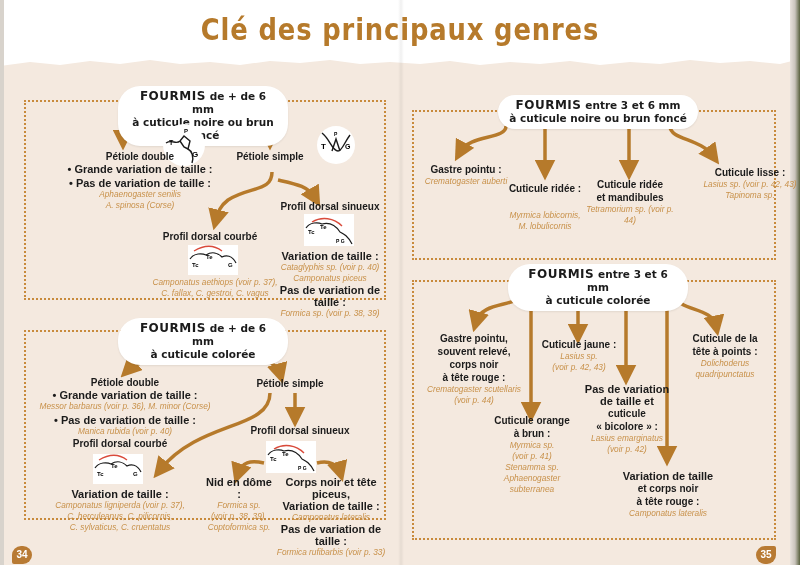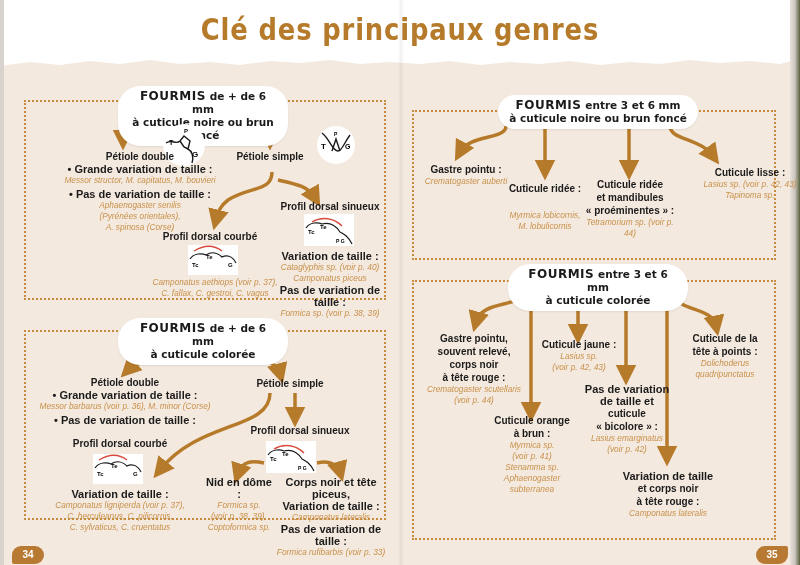--- a/index.html
+++ b/index.html
@@ -52,21 +52,21 @@
   .pill .sm { font-weight: bold; font-size: 10.5px; }
   .node {
     position: absolute; text-align: center;
     font-family: "Liberation Sans", sans-serif;
   }
   .h { font-weight: bold; font-size: 10px; color: #1b1b1b; line-height: 13px; }
   .hs { font-weight: bold; font-size: 11px; color: #1b1b1b; line-height: 12px; }
   .sp { font-style: italic; font-size: 8.3px; color: #c8914a; line-height: 11px; }
   .arrows { position: absolute; left: 0; top: 0; width: 800px; height: 565px; pointer-events: none; }
   .pageno {
-    position: absolute; width: 32px; height: 18px;
+    position: absolute; width: 20px; height: 18px;
     background: #b87a33; color: #fff; font-weight: bold; font-size: 10px;
     text-align: center; line-height: 18px;
   }
   .diag { position: absolute; }
 </style>
 </head>
 <body>
 
 <div class="page-top"></div>
 <svg class="torn" viewBox="0 0 800 30" preserveAspectRatio="none">
@@ -127,24 +127,22 @@
   <path d="M4,20 C10,16 14,22 18,18 L22,13 L28,18 L26,26 C30,28 32,34 30,40" stroke="#1b1b1b" stroke-width="1.4" fill="none"></path>
   <path d="M18,18 L22,24 L26,26" stroke="#1b1b1b" stroke-width="1.4" fill="none"></path>
   <text x="7" y="22" font-size="7" font-family="Liberation Sans, sans-serif" font-weight="bold">T</text>
   <text x="22" y="10" font-size="6" font-family="Liberation Sans, sans-serif" font-weight="bold">P</text>
   <text x="30" y="34" font-size="8" font-family="Liberation Sans, sans-serif" font-weight="bold">G</text>
 </svg>
 
 <div class="node" style="left:40px; top:150px; width:200px;">
   <div class="h">Pétiole double</div>
   <div class="hs">• Grande variation de taille :</div>
-  <div class="sp">Messor structor, M. capitatus, M. bouvieri</div>
   <div class="hs" style="margin-top:2px">• Pas de variation de taille :</div>
   <div class="sp">Aphaenogaster senilis</div>
-  <div class="sp">(Pyrénées orientales),</div>
   <div class="sp">A. spinosa (Corse)</div>
 </div>
 
 <div class="node" style="left:230px; top:150px; width:80px;">
   <div class="h">Pétiole simple</div>
 </div>
 <svg class="diag" style="left:316px; top:125px;" width="40" height="40" viewBox="0 0 40 40">
   <circle cx="20" cy="20" r="19" fill="#fff"></circle>
   <path d="M6,8 C14,14 16,26 22,26 C26,26 28,18 34,10" stroke="#1b1b1b" stroke-width="1.4" fill="none"></path>
   <path d="M16,26 L20,14 L24,26" stroke="#1b1b1b" stroke-width="1.4" fill="none"></path>
@@ -191,20 +189,21 @@
 <div class="pill" style="left:118px; top:318px; width:170px;">
   <div><span class="big">FOURMIS</span> <span class="sm">de + de 6 mm</span></div>
   <div class="sm">à cuticule colorée</div>
 </div>
 
 <div class="node" style="left:30px; top:376px; width:190px;">
   <div class="h">Pétiole double</div>
   <div class="hs">• Grande variation de taille :</div>
   <div class="sp">Messor barbarus (voir p. 36), M. minor (Corse)</div>
   <div class="hs" style="margin-top:2px">• Pas de variation de taille :</div>
+  <div class="sp">Manica rubida (voir p. 40)</div>
 </div>
 
 <div class="node" style="left:250px; top:377px; width:80px;">
   <div class="h">Pétiole simple</div>
 </div>
 
 <div class="node" style="left:50px; top:437px; width:140px;">
   <div class="h">Profil dorsal courbé</div>
 </div>
 <svg class="diag" style="left:92px; top:454px;" width="52" height="30" viewBox="0 0 50 30">
@@ -259,21 +258,20 @@
   <div class="sp">Crematogaster auberti</div>
 </div>
 <div class="node" style="left:500px; top:182px; width:90px;">
   <div class="h">Cuticule ridée :</div>
   <div class="sp" style="margin-top:15px">Myrmica lobicornis,</div>
   <div class="sp">M. lobulicornis</div>
 </div>
 <div class="node" style="left:584px; top:178px; width:92px;">
   <div class="h">Cuticule ridée</div>
   <div class="h">et mandibules</div>
-  <div class="h">« proéminentes » :</div>
   <div class="sp">Tetramorium sp. (voir p. 44)</div>
 </div>
 <div class="node" style="left:702px; top:166px; width:96px;">
   <div class="h">Cuticule lisse :</div>
   <div class="sp">Lasius sp. (voir p. 42, 43)</div>
   <div class="sp">Tapinoma sp.</div>
 </div>
 
 <div class="pill" style="left:508px; top:264px; width:180px;">
   <div><span class="big">FOURMIS</span> <span class="sm">entre 3 et 6 mm</span></div>

